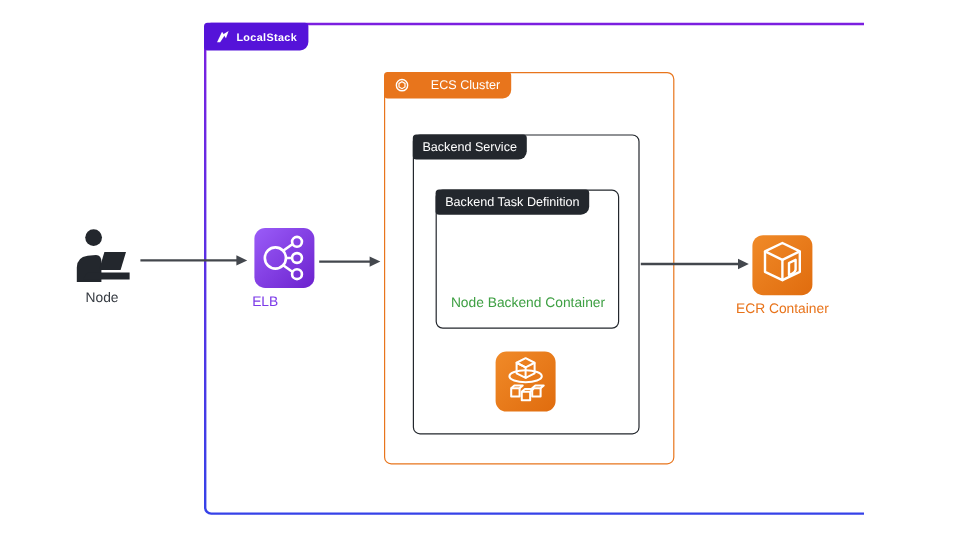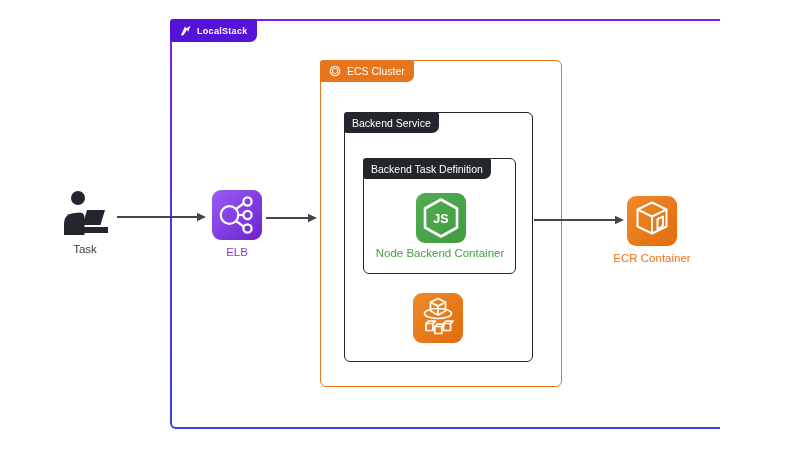--- a/index.html
+++ b/index.html
@@ -13,21 +13,21 @@
   .ls-frame-inner{position:absolute;left:2px;top:2px;right:2px;bottom:2px;
     background:#ffffff;border-radius:4px;}
   .ls-badge{position:absolute;left:170px;top:19px;height:23px;
     display:inline-flex;align-items:center;gap:5px;padding:0 9px;
     background:#5513d9;border-radius:3px 3px 7px 3px;}
   .ls-badge .txt{color:#ffffff;font-size:9px;font-weight:bold;letter-spacing:.3px;}
   
   .ecs-box{position:absolute;left:320px;top:60px;width:242px;height:327px;
     border:1.5px solid #e8751c;border-radius:6px;box-sizing:border-box;}
   .ecs-badge{position:absolute;left:320px;top:60px;height:22px;
-    display:inline-flex;align-items:center;gap:6px;padding:0 9px;
+    display:inline-flex;align-items:center;gap:18px;padding:0 9px;
     background:#e8751c;border-radius:3px 3px 7px 3px;}
   .ecs-badge .txt{color:#ffffff;font-size:10.5px;}
   
   .dark-box{position:absolute;border:1.5px solid #23272d;border-radius:6px;
     box-sizing:border-box;background:#ffffff;}
   .bs-box{left:344px;top:112px;width:189px;height:250px;}
   .btd-box{left:363px;top:158px;width:153px;height:116px;}
   .dark-badge{position:absolute;height:21px;display:inline-flex;align-items:center;
     padding:0 8px;background:#23272d;border-radius:3px 3px 7px 3px;}
   .dark-badge .txt{color:#ffffff;font-size:10.5px;}
@@ -37,21 +37,21 @@
   .svc-icon{position:absolute;width:50px;height:50px;border-radius:9px;
     display:flex;align-items:center;justify-content:center;}
   .node-icon{left:416px;top:193px;background:linear-gradient(135deg,#52ad50 0%,#3f9c41 100%);}
   .ecs-icon{left:413px;top:293px;background:linear-gradient(135deg,#f08a28 0%,#e06c0e 100%);}
   .elb-icon{left:212px;top:190px;background:linear-gradient(135deg,#9a5cf8 0%,#6c22ce 100%);}
   .ecr-icon{left:627px;top:196px;background:linear-gradient(135deg,#f08a28 0%,#e06c0e 100%);}
   .user-icon{position:absolute;left:60px;top:190px;width:50px;height:46px;}
   
   .node-label{position:absolute;font-size:11.5px;text-align:center;}
   .user-label{left:55px;top:243px;width:60px;color:#363b42;}
-  .elb-label{left:197px;top:246px;width:80px;color:#7c3ae8;}
+  .elb-label{left:181px;top:246px;width:80px;color:#7c3ae8;}
   .nodejs-label{left:355px;top:247px;width:170px;color:#3fa044;}
   .ecr-label{left:587px;top:252px;width:130px;color:#e8731a;}
   
   .arrows{position:absolute;left:0;top:0;pointer-events:none;}
 </style>
 </head>
 <body>
 
 <div class="canvas">
 
@@ -94,41 +94,35 @@
   </div>
 
   <div class="user-icon">
     <svg width="50" height="46" viewBox="0 0 50 46" fill="#23272d">
       <circle cx="18" cy="8" r="7"></circle>
       <path d="M4 45 L4 33 Q4 24.5 13 23.2 L20 22.5 Q24.5 22.8 24.5 28 L24.5 45 Z"></path>
       <polygon points="27,20 45,20 40.5,35 22.5,35"></polygon>
       <polygon points="13,37 48,37 48,43 9,43"></polygon>
     </svg>
   </div>
-  <div class="node-label user-label">Task</div>
+  <div class="node-label user-label">Node</div>
 
   <div class="svc-icon elb-icon">
     <svg width="50" height="50" viewBox="0 0 50 50" fill="none" stroke="#ffffff" stroke-width="2.2">
       <circle cx="17.5" cy="25" r="8.8"></circle>
       <circle cx="35.5" cy="11.5" r="4.1"></circle>
       <circle cx="35.5" cy="25" r="4.1"></circle>
       <circle cx="35.5" cy="38.5" r="4.1"></circle>
       <path d="M24 19 L31.6 13.5"></path>
       <path d="M26.3 25 L31.2 25"></path>
       <path d="M24 31 L31.6 36.5"></path>
     </svg>
   </div>
   <div class="node-label elb-label">ELB</div>
 
-  <div class="svc-icon node-icon">
-    <svg width="50" height="50" viewBox="0 0 50 50">
-      <path d="M25 6.5 L41 15.5 L41 34.5 L25 43.5 L9 34.5 L9 15.5 Z" fill="none" stroke="#ffffff" stroke-width="2.6" stroke-linejoin="round"></path>
-      <text x="25" y="29.5" text-anchor="middle" font-family="Liberation Sans,sans-serif" font-size="12.5" font-weight="bold" fill="#ffffff">JS</text>
-    </svg>
-  </div>
   <div class="node-label nodejs-label">Node Backend Container</div>
 
   <div class="svc-icon ecs-icon">
     <svg width="50" height="50" viewBox="0 0 50 50" fill="none" stroke="#ffffff" stroke-width="1.7" stroke-linejoin="round">
       <ellipse cx="25" cy="20.5" rx="13.5" ry="5"></ellipse>
       <path d="M25 5.5 L32.5 9.3 L25 13.1 L17.5 9.3 Z"></path>
       <path d="M17.5 9.3 L17.5 18.1 L25 21.9 L25 13.1 Z"></path>
       <path d="M32.5 9.3 L32.5 18.1 L25 21.9"></path>
       <rect x="13" y="30.5" width="7" height="7"></rect>
       <path d="M13 30.5 L15.6 28.2 L22.6 28.2 L20 30.5"></path>

